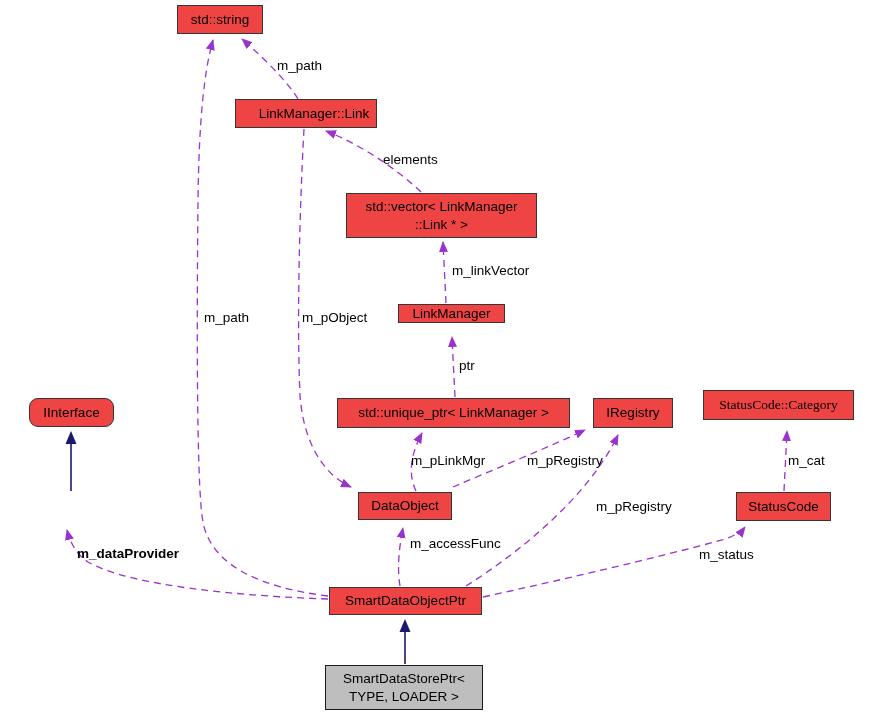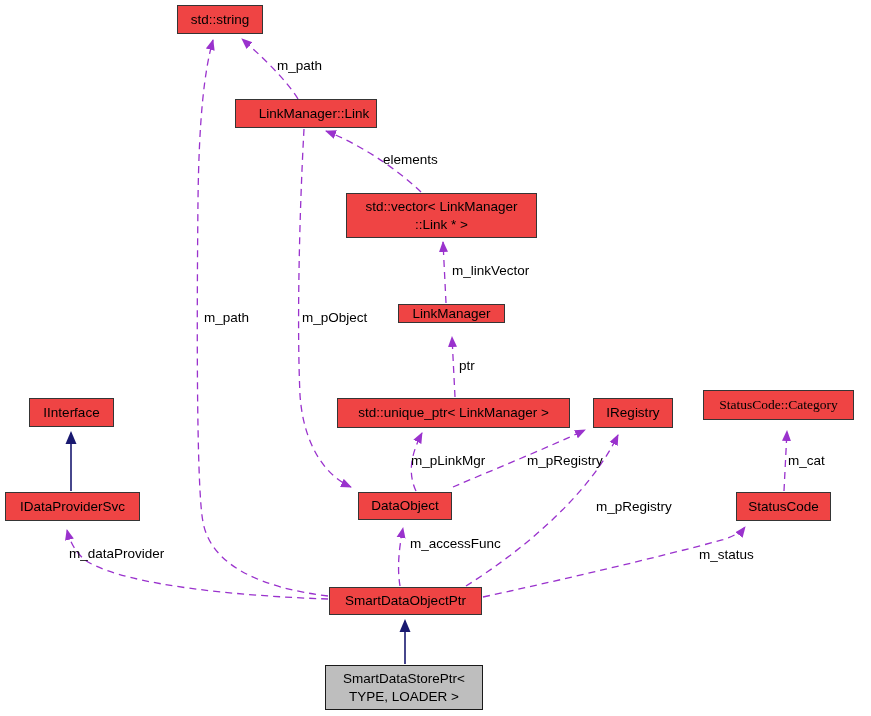--- a/index.html
+++ b/index.html
@@ -115,27 +115,24 @@
   </div>
 
   <div class="node" style="left:593px; top:398px; width:80px; height:30px;">
     <span>IRegistry</span>
   </div>
 
   <div class="node" style="left:703px; top:390px; width:151px; height:30px;font-family:Liberation Serif, serif;">
     <span>StatusCode::Category</span>
   </div>
 
-  <div class="node" style="left:29px; top:398px; width:85px; height:29px;">
+  <div class="node" style="left:29px; top:398px; width:85px; height:29px;border-radius:9px;">
     <span>IInterface</span>
   </div>
 
-  <div class="node" style="left:5px; top:492px; width:135px; height:29px;">
-    <span>IDataProviderSvc</span>
-  </div>
 
   <div class="node" style="left:358px; top:492px; width:94px; height:28px;">
     <span>DataObject</span>
   </div>
 
   <div class="node" style="left:736px; top:492px; width:95px; height:29px;">
     <span>StatusCode</span>
   </div>
 
   <div class="node" style="left:329px; top:587px; width:153px; height:28px;">
@@ -160,19 +157,19 @@
   <span class="edge-label" style="left:302px; top:311px;text-align:right;">m_pObject</span>
 
   <span class="edge-label" style="left:411px; top:454px;">m_pLinkMgr</span>
 
   <span class="edge-label" style="left:527px; top:454px;">m_pRegistry</span>
 
   <span class="edge-label" style="left:596px; top:500px;">m_pRegistry</span>
 
   <span class="edge-label" style="left:788px; top:454px;">m_cat</span>
 
-  <span class="edge-label" style="left:69px; top:547px;">m_dataProvider</span>
+  <span class="edge-label" style="left:77px; top:547px;font-weight:bold;">m_dataProvider</span>
 
   <span class="edge-label" style="left:410px; top:537px;">m_accessFunc</span>
 
   <span class="edge-label" style="left:699px; top:548px;">m_status</span>
 
 </div>
 
 </body></html>

